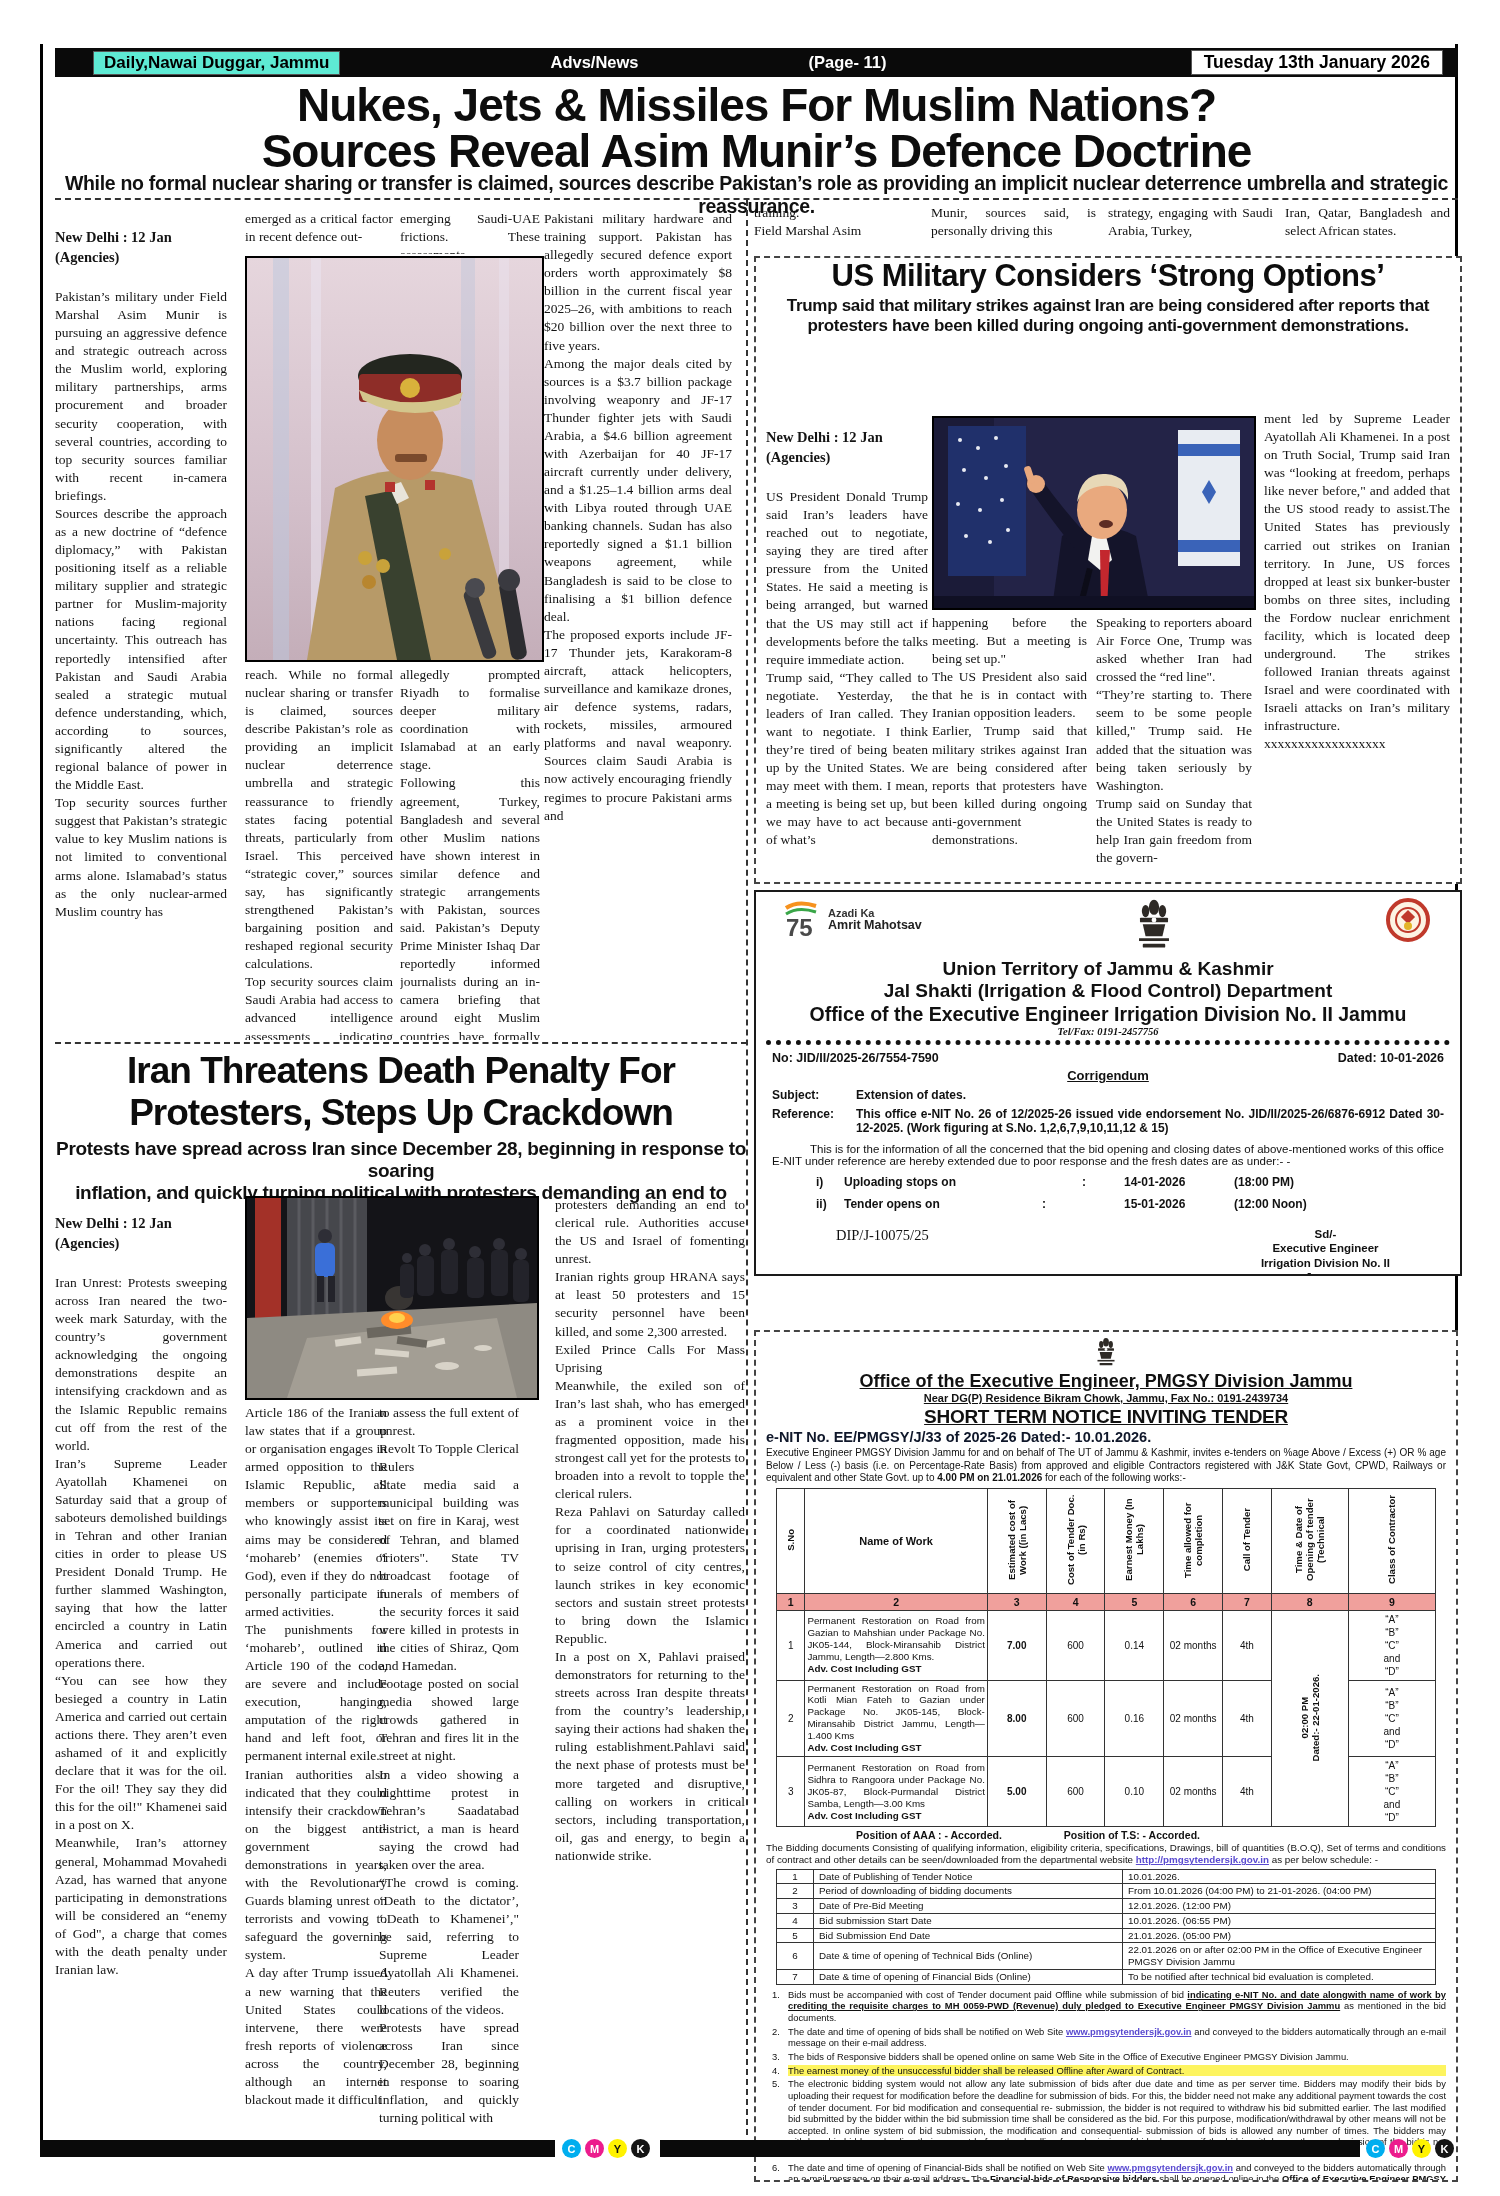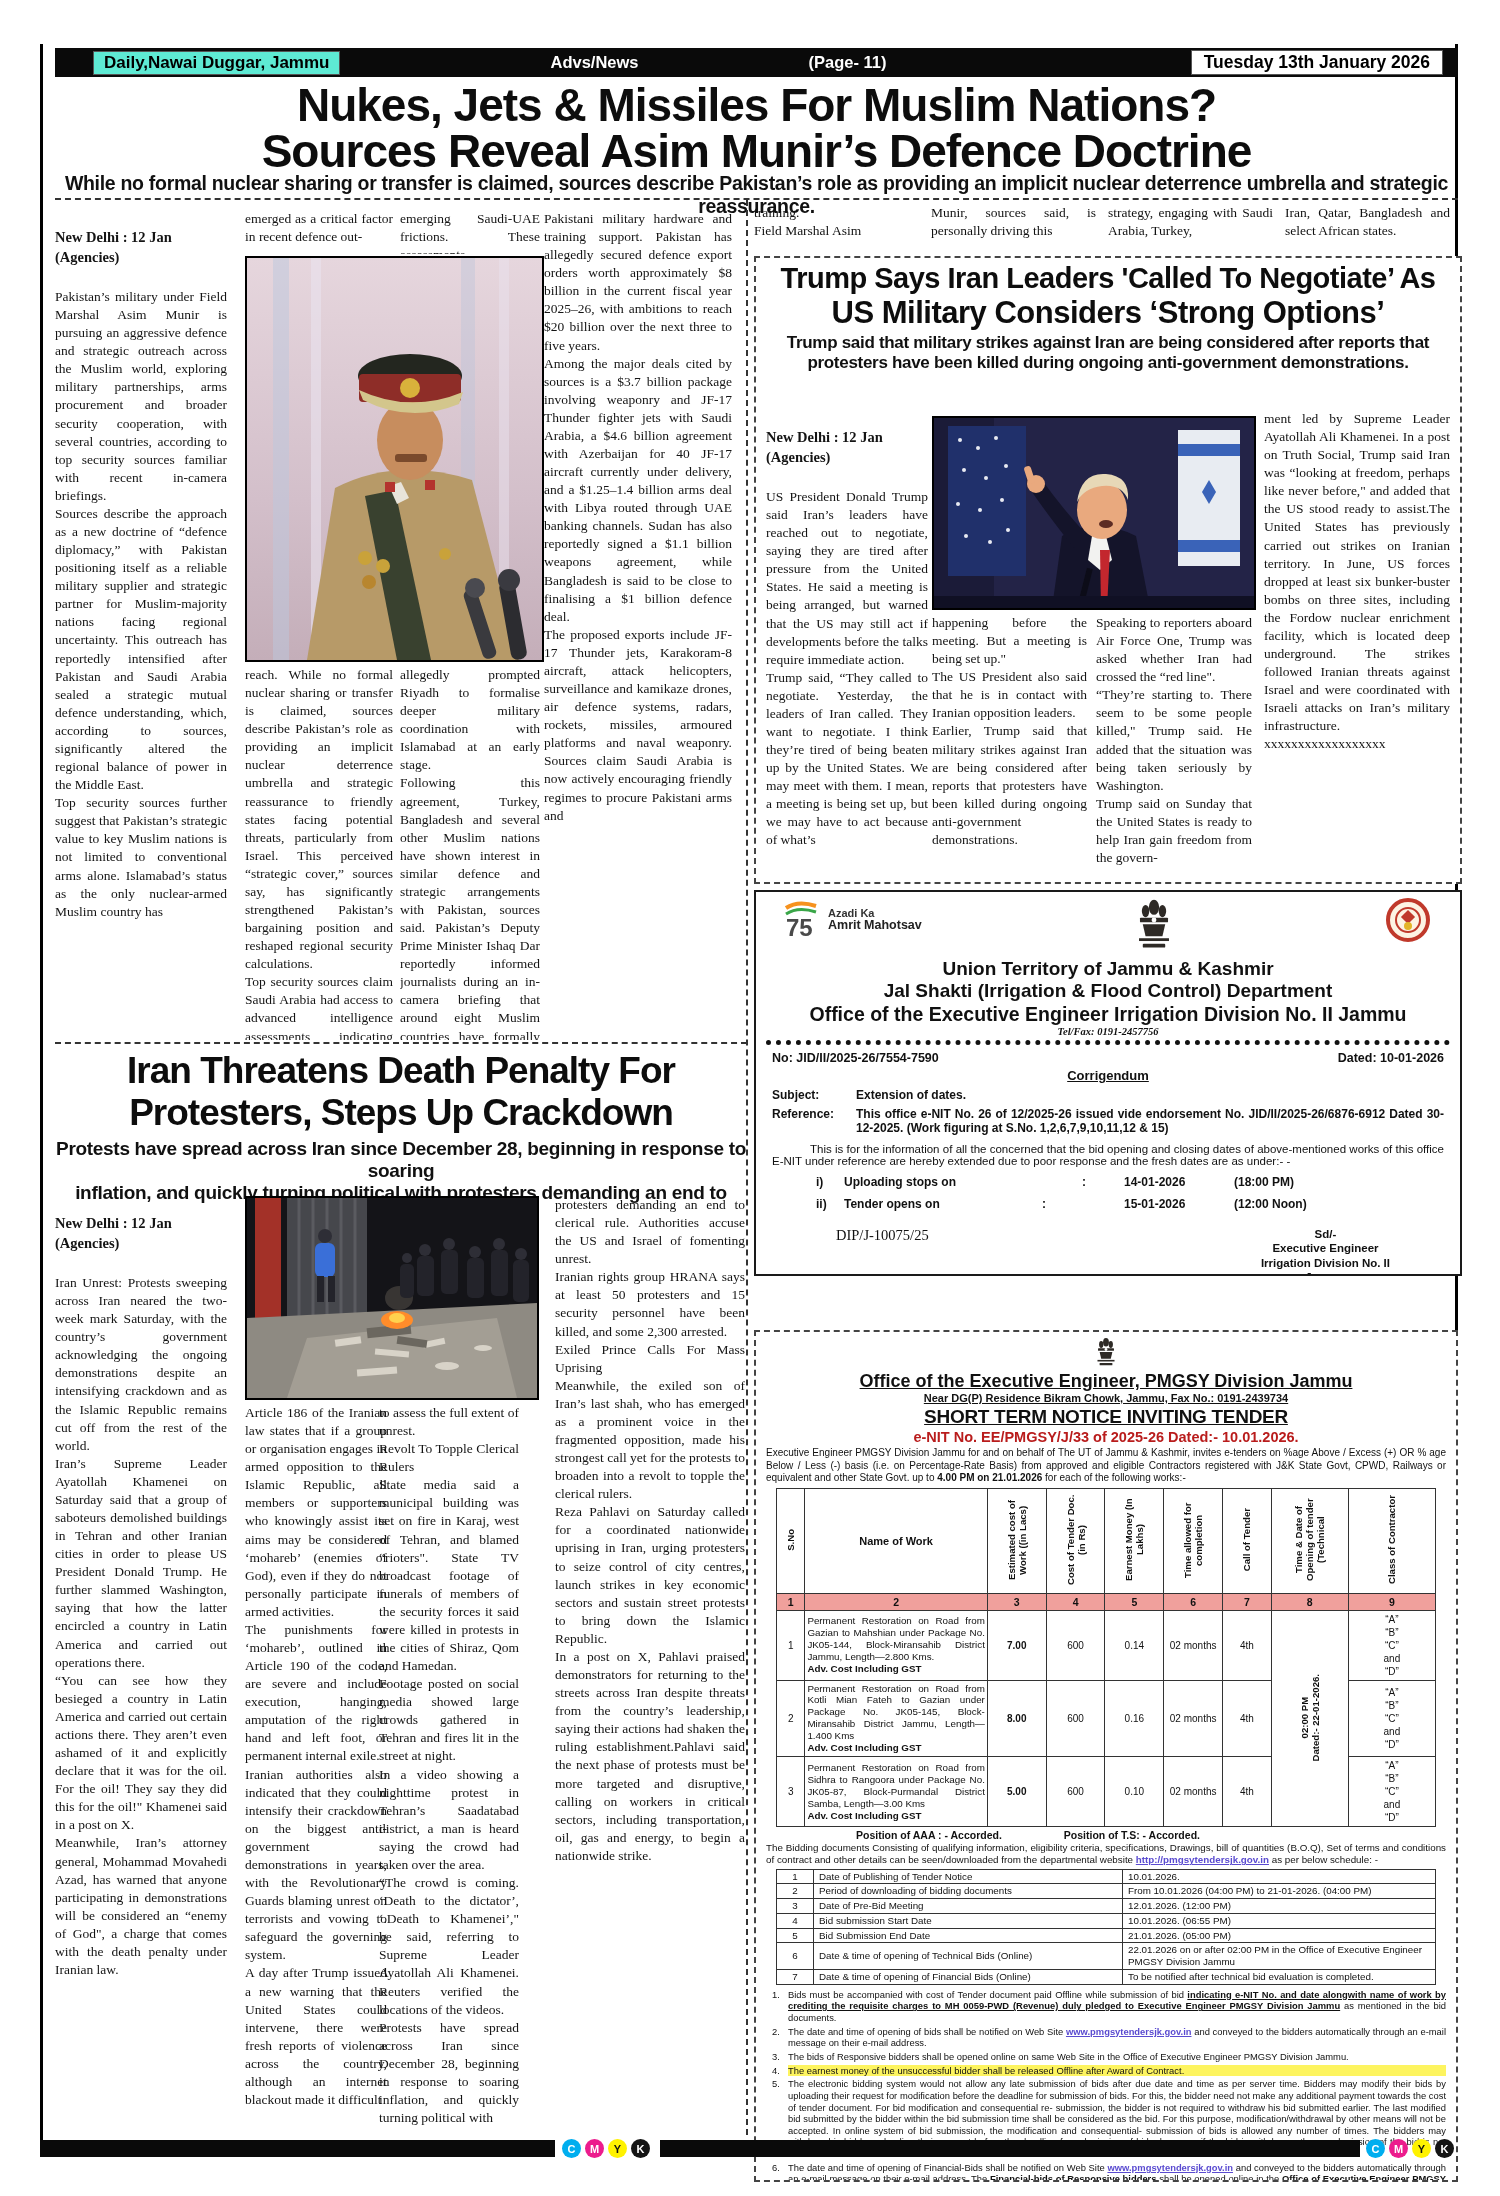--- a/index.html
+++ b/index.html
@@ -55,21 +55,21 @@
   .js-bottom{display:flex;justify-content:space-between;padding:16px 70px 0 80px;}
   .js-dip{font-family:"Liberation Serif",serif;font-size:14.5px;}
   .js-sign{font-weight:bold;font-size:11.5px;text-align:center;white-space:pre-line;line-height:1.25;}
   
   .pmbox{border:2px dashed #444;background:#fff;font-family:"Liberation Sans",sans-serif;
          padding:5px 10px;box-sizing:border-box;overflow:hidden;}
   .pm-emblem{text-align:center;height:34px;}
   .pm-title{text-align:center;font-weight:bold;font-size:18px;text-decoration:underline;}
   .pm-addr{text-align:center;font-weight:bold;font-size:11px;text-decoration:underline;}
   .pm-stnit{text-align:center;font-weight:bold;font-size:19px;text-decoration:underline;letter-spacing:-0.3px;padding-top:2px;}
-  .pm-enit{text-align:center;font-weight:bold;font-size:14.5px;color:#b91c1c;padding:1px 0 2px;}
+  .pm-enit{font-weight:bold;font-size:14.5px;color:#0f172a;padding:1px 0 2px;}
   .pm-intro{font-size:10px;text-align:justify;line-height:1.25;}
   table.main{border-collapse:collapse;table-layout:fixed;width:660px;margin:3px auto 0;font-size:10px;}
   table.main td,table.main th{border:1px solid #333;padding:2px;vertical-align:middle;}
   table.main th{font-weight:bold;height:100px;}
   .vt{writing-mode:vertical-rl;transform:rotate(180deg);font-weight:bold;font-size:9.6px;line-height:1.15;
       margin:0 auto;max-height:96px;text-align:center;}
   .numrow td{background:#f0a09c;font-weight:bold;text-align:center;font-size:10.5px;padding:1px;}
   td.namec{font-size:9.8px;text-align:justify;line-height:1.22;padding:3px 4px;}
   td.cc{text-align:center;}
   td.clsc{text-align:center;white-space:pre-line;font-size:10px;line-height:1.3;}
@@ -174,21 +174,20 @@
 
   <div class="abs strip" style="left:754px;top:204px;width:704px;height:48px;">
     <div class="sc">training.
 Field Marshal Asim</div>
     <div class="sc">Munir, sources said, is personally driving this</div>
     <div class="sc">strategy, engaging with Saudi Arabia, Turkey,</div>
     <div class="sc">Iran, Qatar, Bangladesh and select African states.</div>
   </div>
 
   <section class="abs trumpbox" style="left:754px;top:256px;width:704px;height:624px;">
-    <div class="t-h1">Trump Says Iran Leaders 'Called To Negotiate’ As</div>
     <div class="t-h2">US Military Considers ‘Strong Options’</div>
     <div class="t-deck">Trump said that military strikes against Iran are being considered after reports that protesters have been killed during ongoing anti-government demonstrations.</div>
     <div class="col" style="left:10px;top:152px;width:162px;height:462px;">
       <div class="dateline">New Delhi : 12 Jan
 (Agencies)</div>
       <div>US President Donald Trump said Iran’s leaders have reached out to negotiate, saying they are tired after pressure from the United States. He said a meeting is being arranged, but warned that the US may still act if developments before the talks require immediate action.
 Trump said, “They called to negotiate. Yesterday, the leaders of Iran called. They want to negotiate. I think they’re tired of being beaten up by the United States. We may meet with them. I mean, a meeting is being set up, but we may have to act because of what’s</div>
     </div>
     <figure class="photo" style="left:176px;top:158px;width:320px;height:190px;">
       <svg width="320" height="190" viewBox="0 0 320 190">

